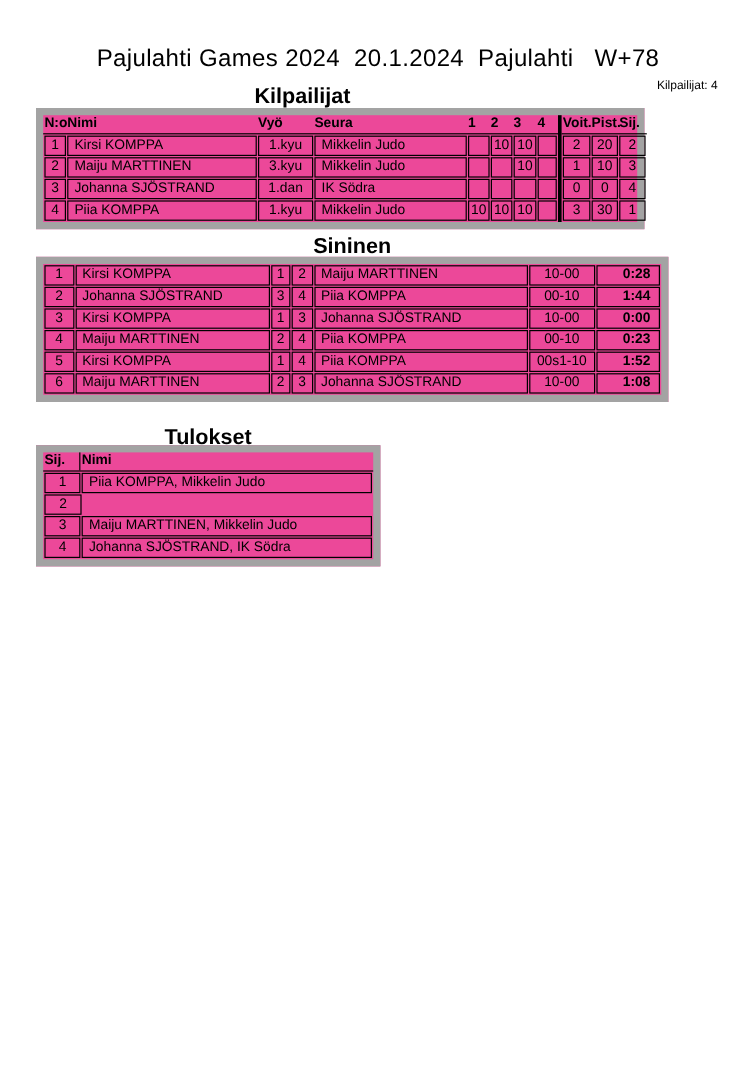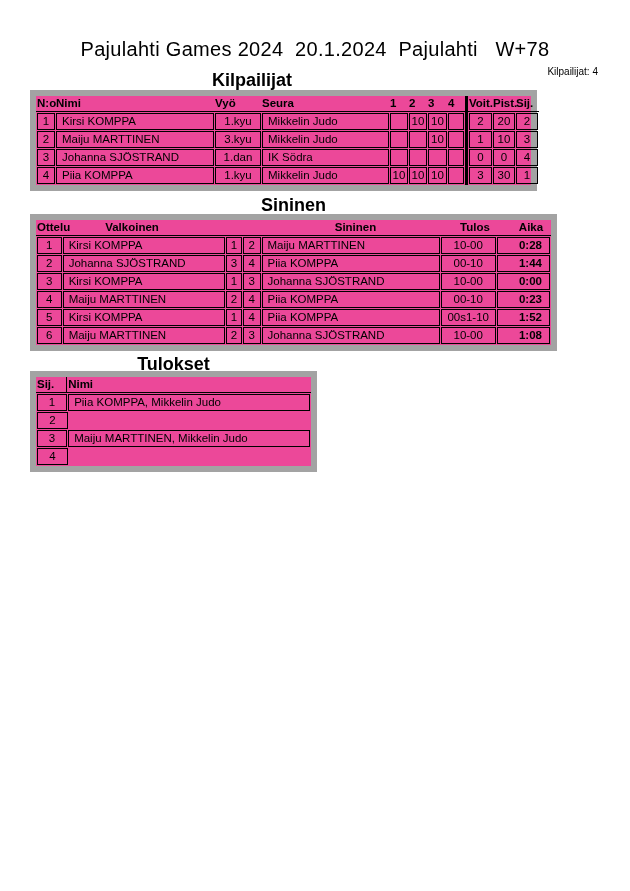--- a/index.html
+++ b/index.html
@@ -165,27 +165,20 @@
         <div class="cell c-pts">30</div>
         <div class="cell c-place">1</div>
       </div>
     </div>
   </div>
 </div>
 
 <div class="section-title" id="ottelut-title">Sininen</div>
 
 <div class="jtable" id="table-matches">
-  <div class="thead-abs">
-    <span class="h-ottelu">Ottelu</span>
-    <span class="h-valkoinen">Valkoinen</span>
-    <span class="h-sininen">Sininen</span>
-    <span class="h-tulos">Tulos</span>
-    <span class="h-aika">Aika</span>
-  </div>
   <div class="tbody">
     <div class="trow">
       <div class="cell m-no">1</div>
       <div class="cell m-white cl">Kirsi KOMPPA</div>
       <div class="cell m-wno">1</div>
       <div class="cell m-bno">2</div>
       <div class="cell m-blue cl">Maiju MARTTINEN</div>
       <div class="cell m-result">10-00</div>
       <div class="cell m-time cr">0:28</div>
     </div>
@@ -251,15 +244,16 @@
     </div>
     <div class="trow">
       <div class="cell r-place">2</div>
     </div>
     <div class="trow">
       <div class="cell r-place">3</div>
       <div class="cell r-name cl">Maiju MARTTINEN, Mikkelin Judo</div>
     </div>
     <div class="trow">
       <div class="cell r-place">4</div>
+      <div class="cell r-name cl">Johanna SJÖSTRAND, IK Södra</div>
     </div>
   </div>
 </div>
 
 </body></html>

